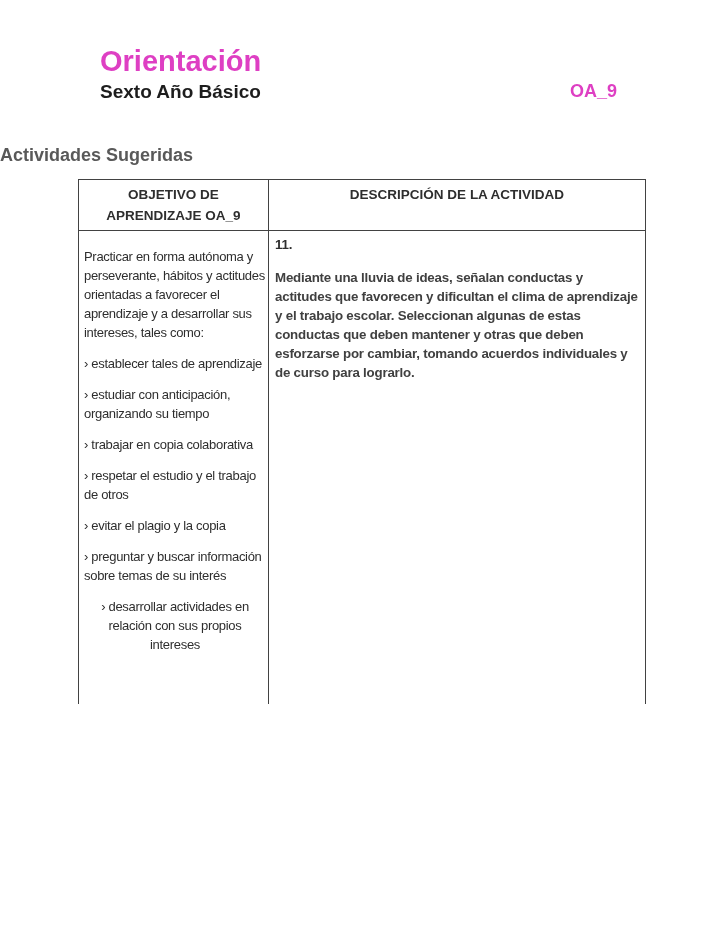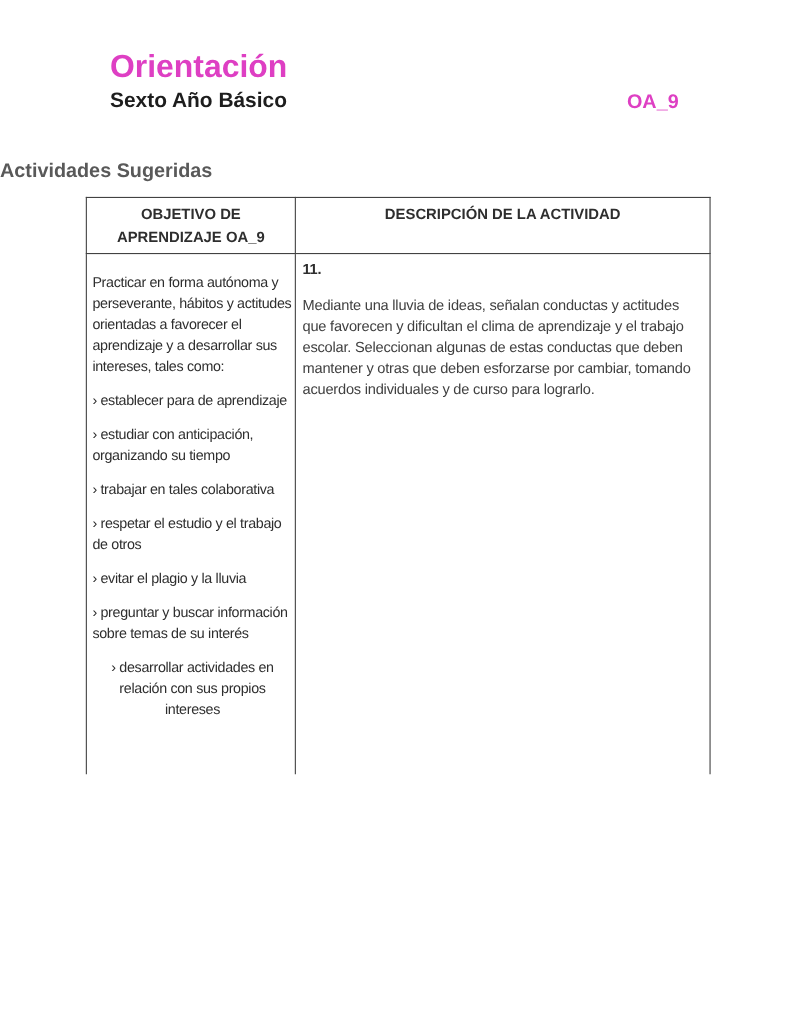--- a/index.html
+++ b/index.html
@@ -22,21 +22,21 @@
   .subject-title {
     margin: 0;
     color: var(--accent, #DE3FC3);
     font-size: 29px;
     font-weight: bold;
     line-height: 32px;
   }
   .subhead-row {
     display: flex;
     justify-content: space-between;
-    align-items: center;
+    align-items: flex-start;
     margin-top: 4px;
   }
   .grade-subtitle {
     margin: 0;
     color: #1d1d1d;
     font-size: 19px;
     font-weight: bold;
   }
   .oa-code {
     color: var(--accent, #DE3FC3);
@@ -106,20 +106,21 @@
     color: #404040;
     border-radius: 20px;
   }
   .activity-number {
     margin: 0 0 14px 0;
     font-weight: bold;
     color: #2e2e2e;
   }
   .activity-desc {
     margin: 0;
+    font-weight: bold;
   }
 </style>
 </head>
 <body>
 
 <div class="page">
 
   <header class="doc-header">
     <h1 class="subject-title">Orientación</h1>
     <div class="subhead-row">
@@ -138,25 +139,25 @@
     <thead>
       <tr>
         <th class="objective-header">OBJETIVO DE APRENDIZAJE OA_9</th>
         <th class="description-header">DESCRIPCIÓN DE LA ACTIVIDAD</th>
       </tr>
     </thead>
     <tbody>
       <tr>
         <td class="objective-cell">
           <p>Practicar en forma autónoma y perseverante, hábitos y actitudes orientadas a favorecer el aprendizaje y a desarrollar sus intereses, tales como:</p>
-          <p>› establecer para de aprendizaje</p>
+          <p>› establecer tales de aprendizaje</p>
           <p>› estudiar con anticipación, organizando su tiempo</p>
-          <p>› trabajar en tales colaborativa</p>
+          <p>› trabajar en copia colaborativa</p>
           <p>› respetar el estudio y el trabajo de otros</p>
-          <p>› evitar el plagio y la lluvia</p>
+          <p>› evitar el plagio y la copia</p>
           <p>› preguntar y buscar información sobre temas de su interés</p>
           <p>› desarrollar actividades en relación con sus propios intereses</p>
         </td>
         <td class="activity-cell">
           <p class="activity-number">11.</p>
           <p class="activity-desc">Mediante una lluvia de ideas, señalan conductas y actitudes que favorecen y dificultan el clima de aprendizaje y el trabajo escolar. Seleccionan algunas de estas conductas que deben mantener y otras que deben esforzarse por cambiar, tomando acuerdos individuales y de curso para lograrlo.</p>
         </td>
       </tr>
     </tbody>
   </table>

